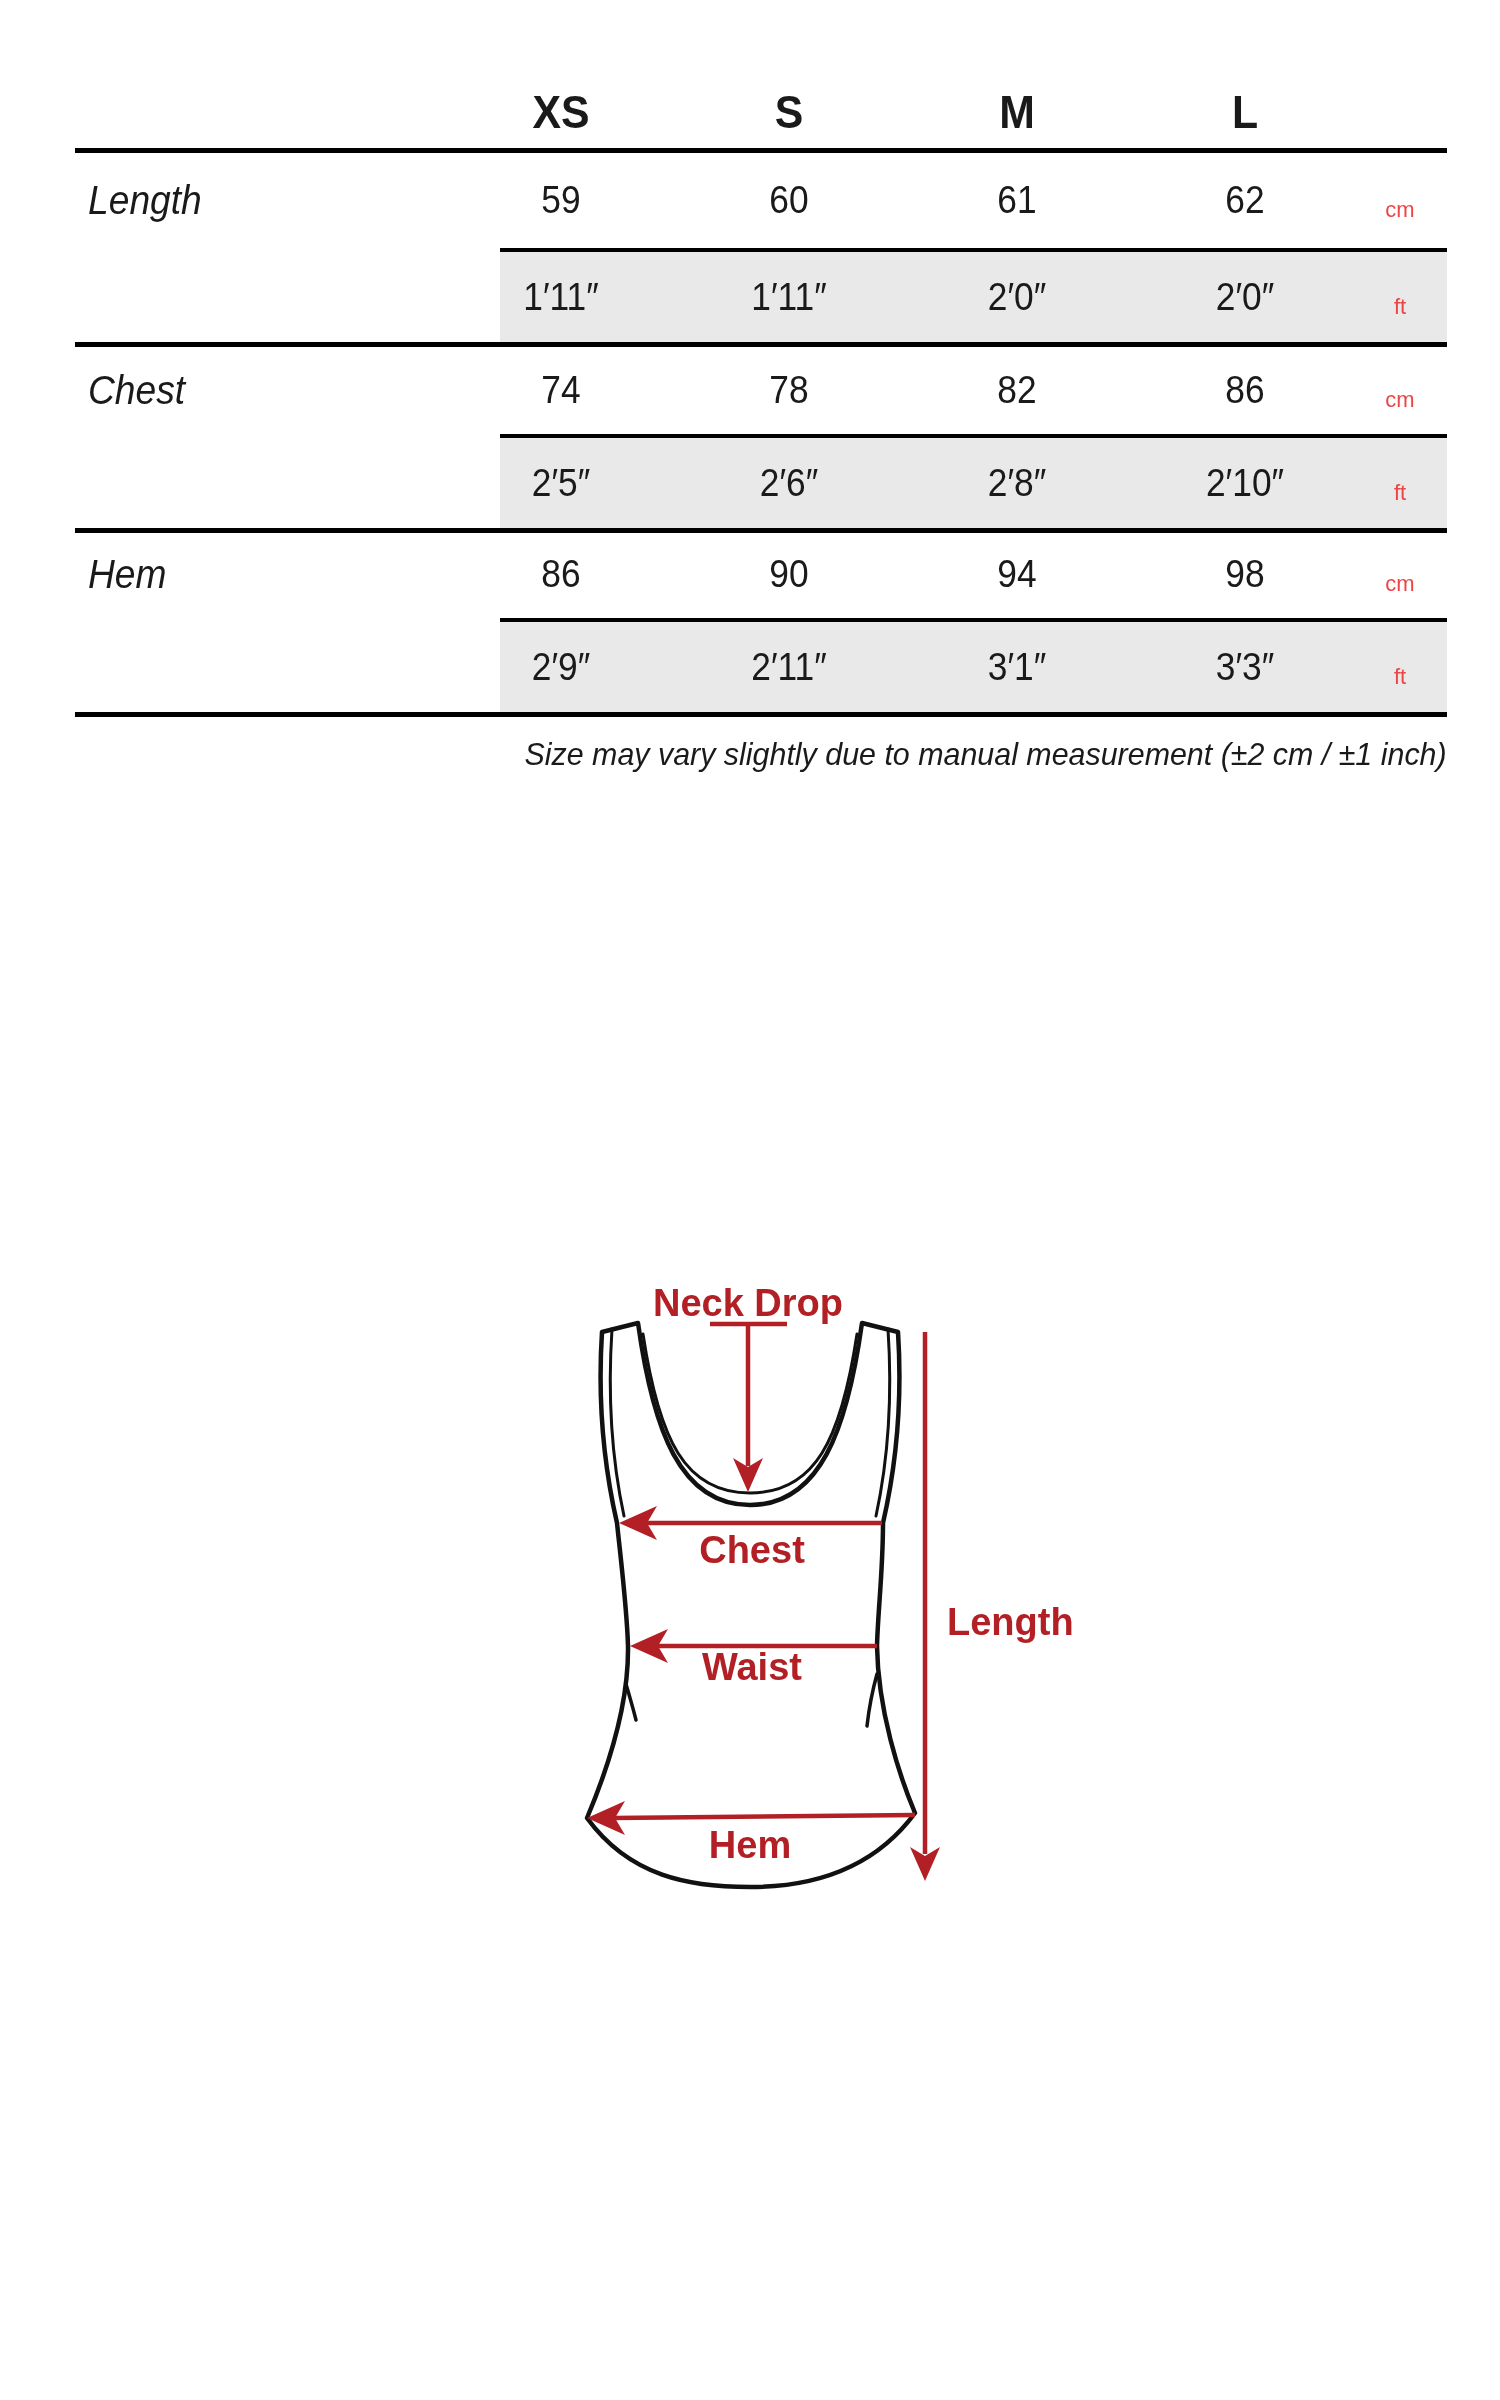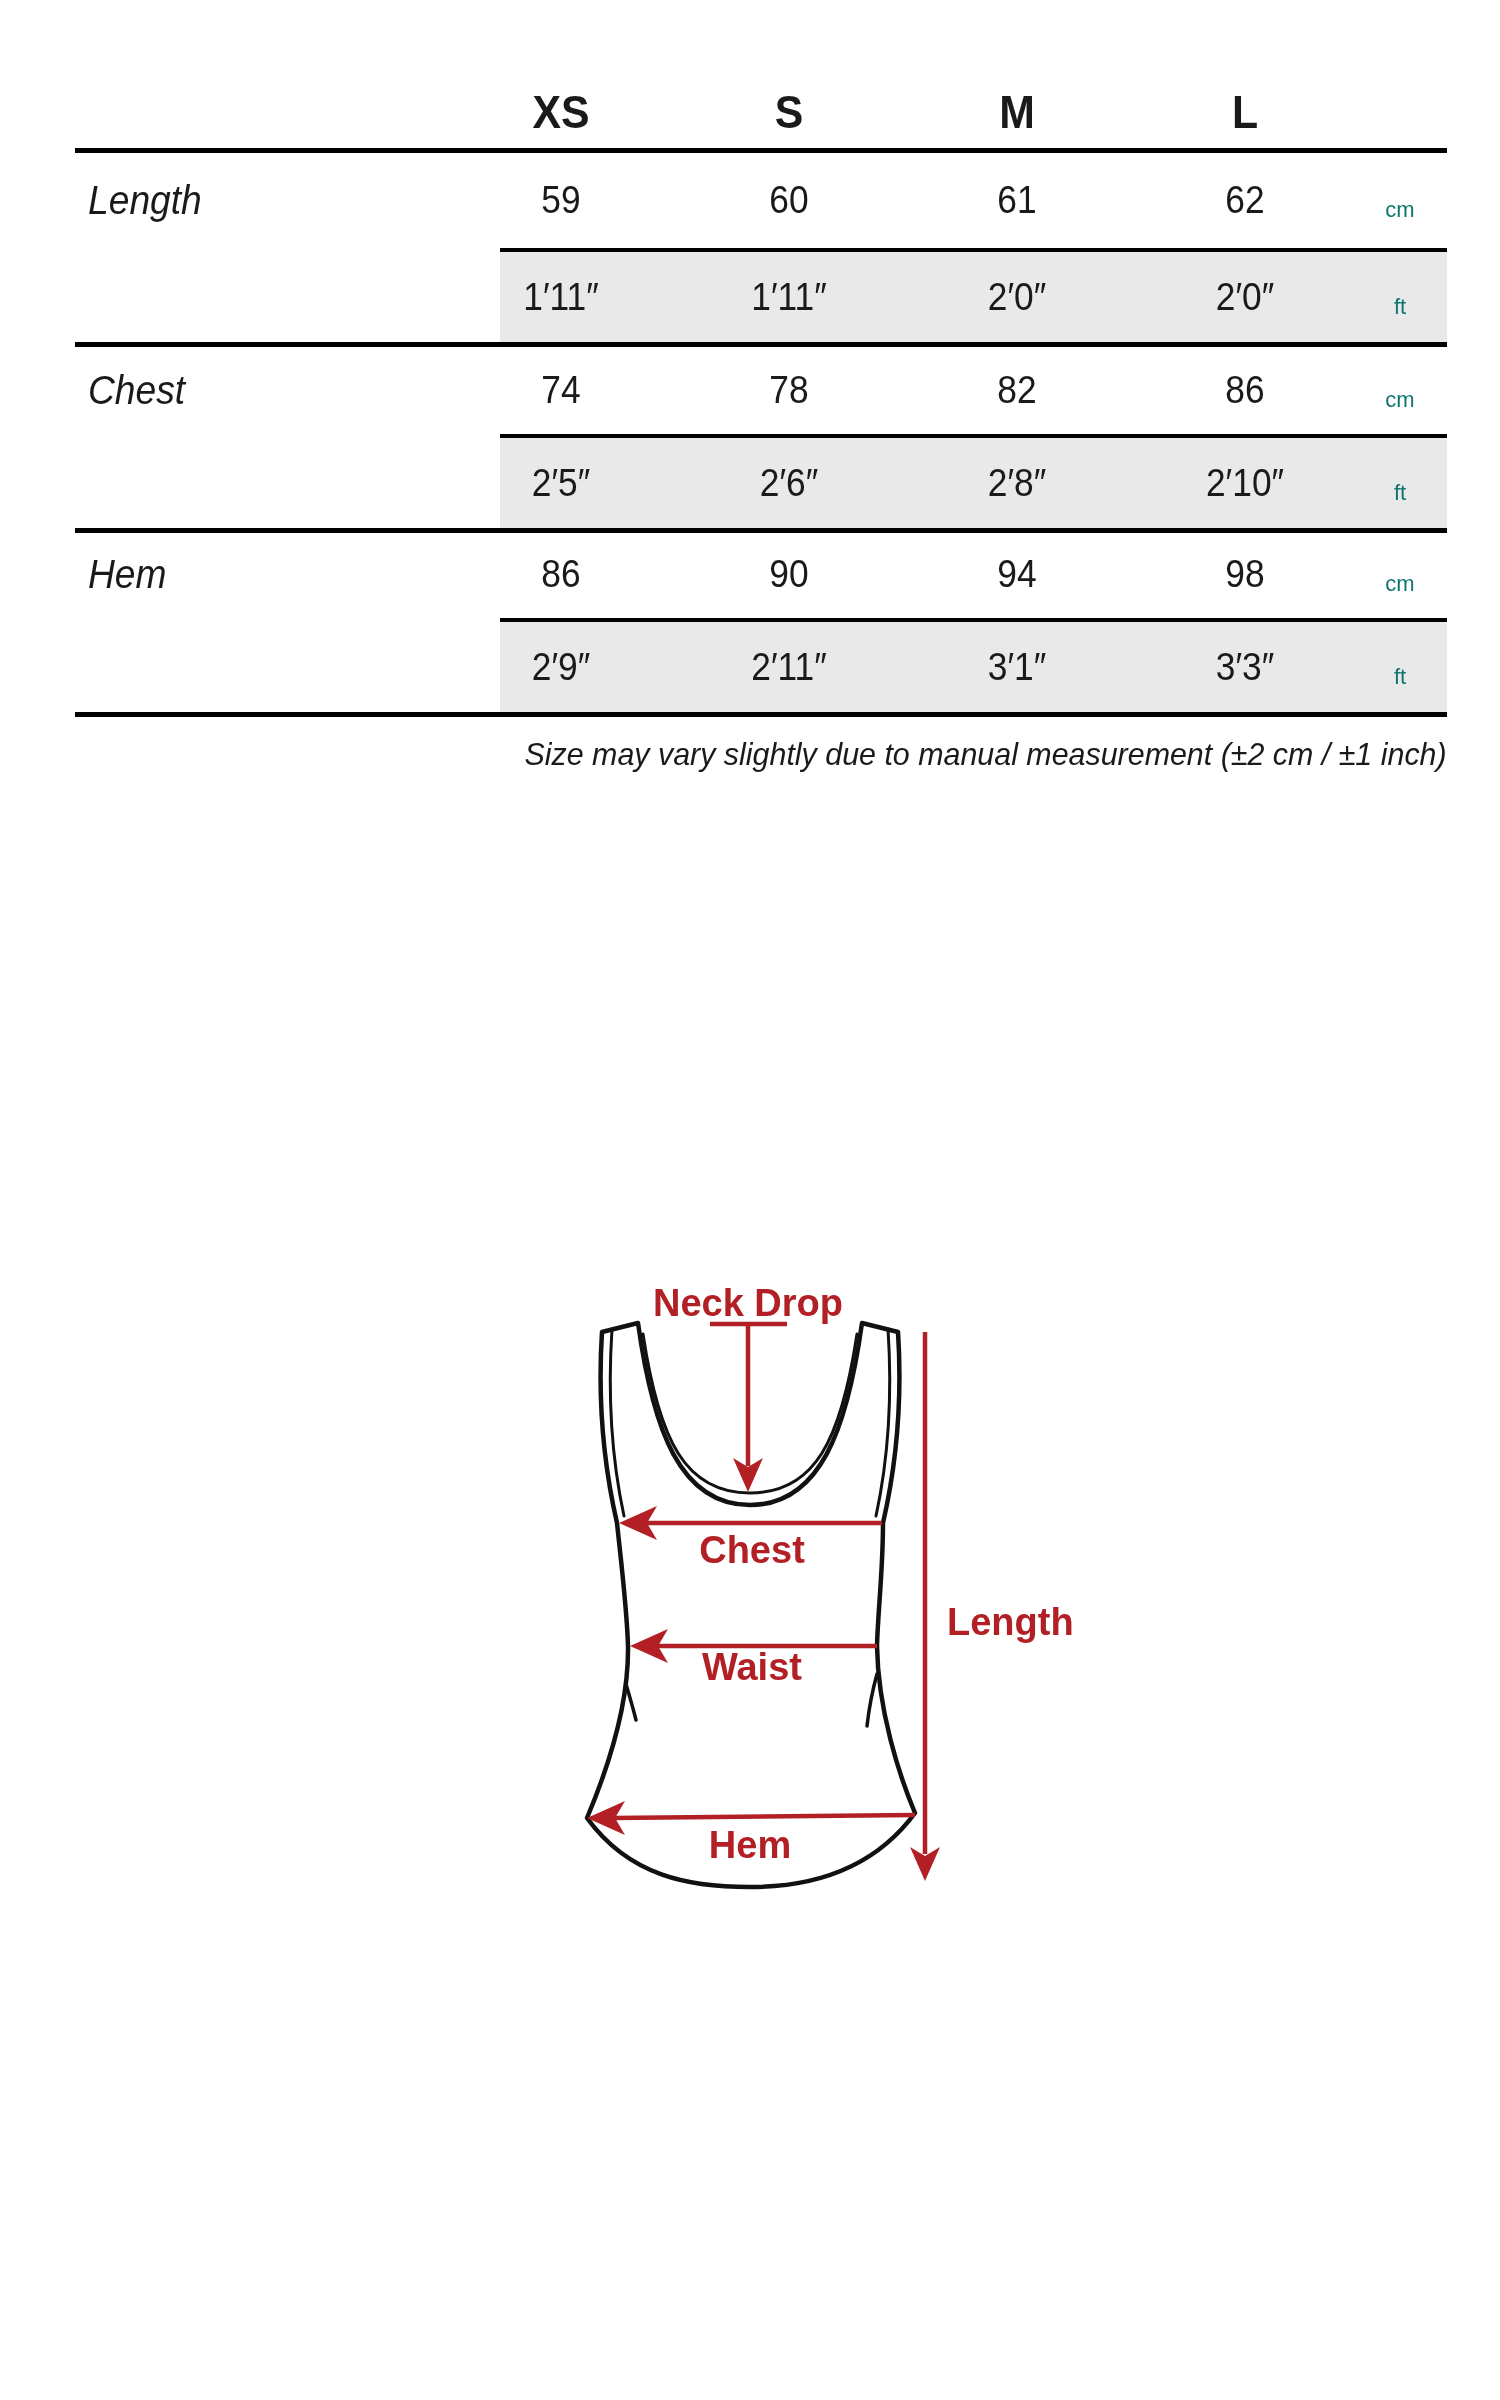--- a/index.html
+++ b/index.html
@@ -10,21 +10,21 @@
   
   .rule{position:absolute;left:75px;width:1372px;height:5px;background:#000;}
   .inner-rule{position:absolute;left:500px;width:947px;height:4px;background:#000;}
   .band{position:absolute;left:500px;width:947px;height:90px;background:#e9e9e9;}
   .cell{position:absolute;width:228px;height:52px;line-height:52px;text-align:center;
         font-size:38px;transform:scaleX(.93);transform-origin:center;}
   .hdr{font-weight:bold;font-size:46px;}
   .rowlabel{position:absolute;left:88px;width:340px;height:52px;line-height:52px;
         font-size:40px;font-style:italic;transform:scaleX(.93);transform-origin:left center;}
   .unit{position:absolute;left:1360px;width:80px;height:52px;line-height:52px;text-align:center;
-        font-size:22px;color:#0f766e;transform:none;}
+        font-size:22px;color:#ef4444;transform:none;}
   .note{position:absolute;right:53px;top:734px;height:40px;line-height:40px;text-align:right;
         font-size:32px;font-style:italic;transform:scaleX(.95);transform-origin:right center;white-space:nowrap;}
   
   .diagram{position:absolute;left:575px;top:1280px;}
   .diagram text{font-family:"Liberation Sans",sans-serif;font-weight:bold;font-size:38px;}
 </style>
 </head>
 <body>
 
 <div class="page">

